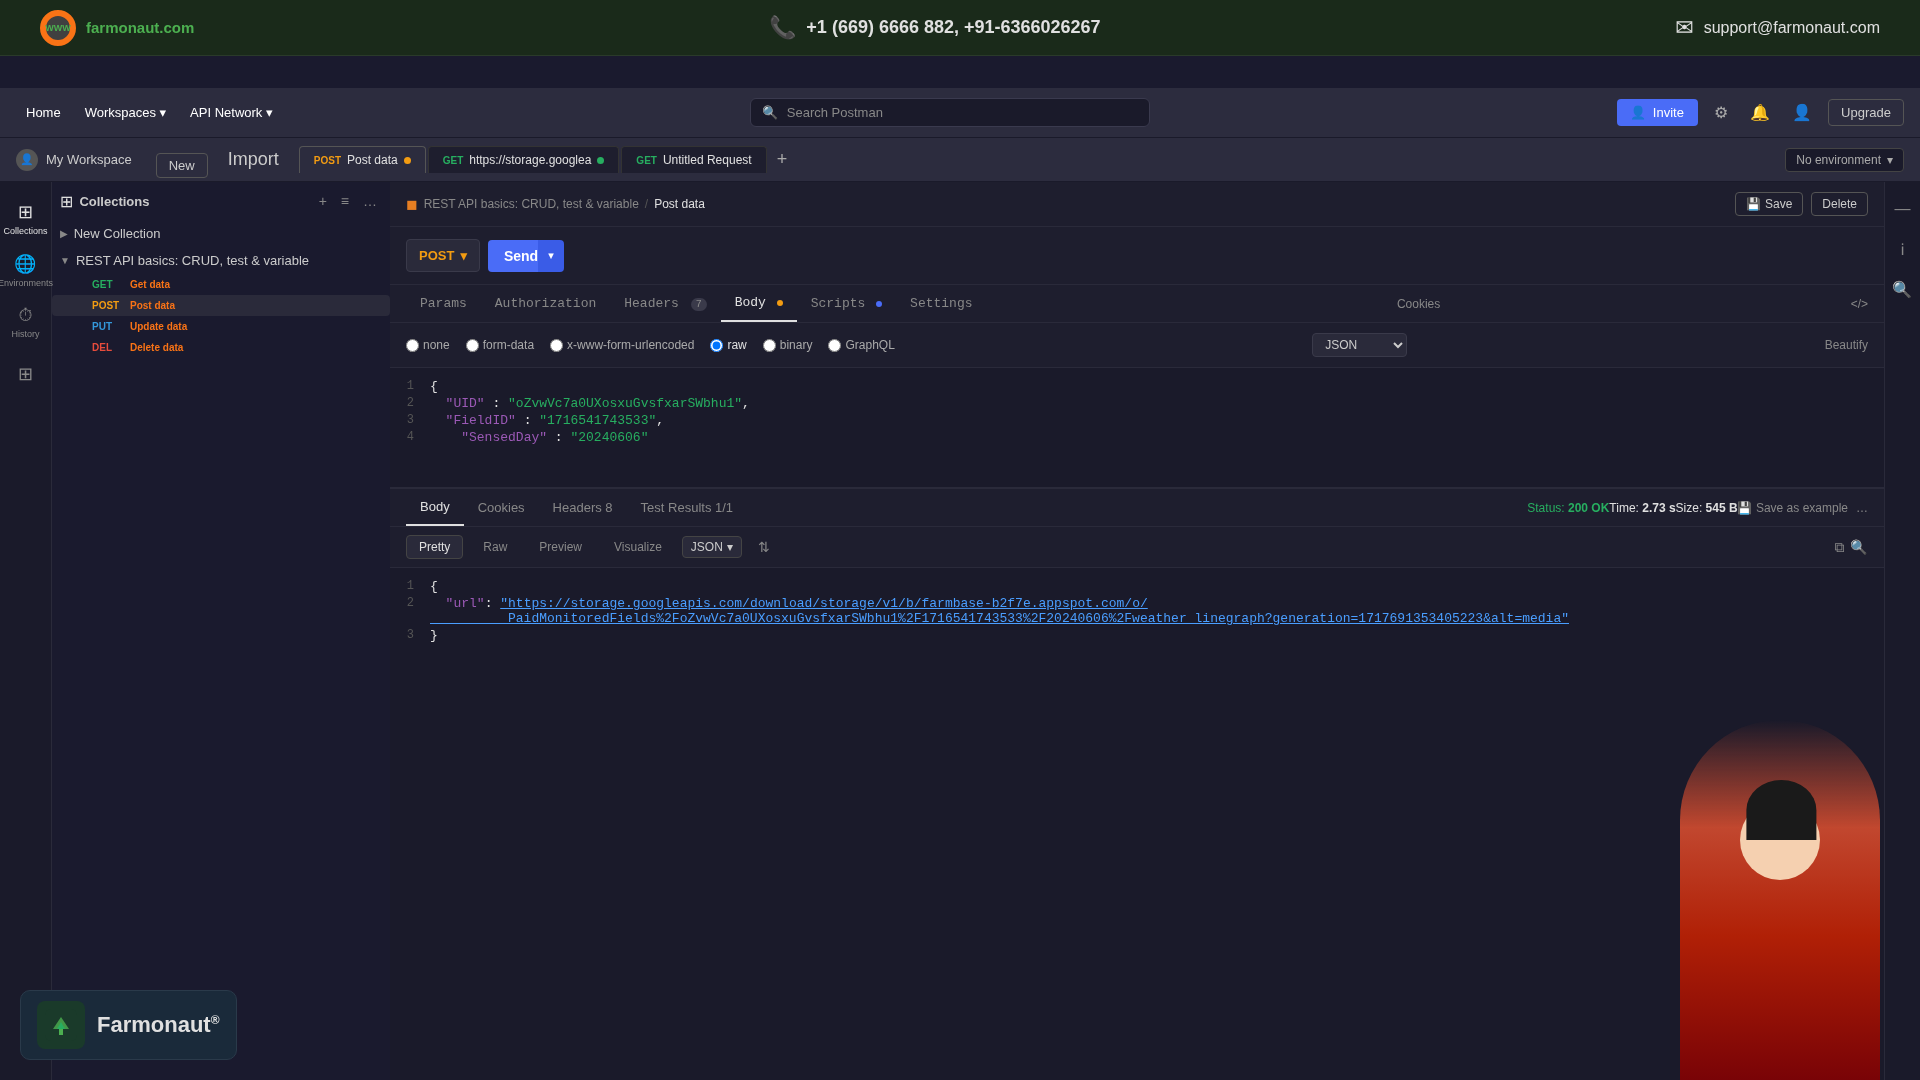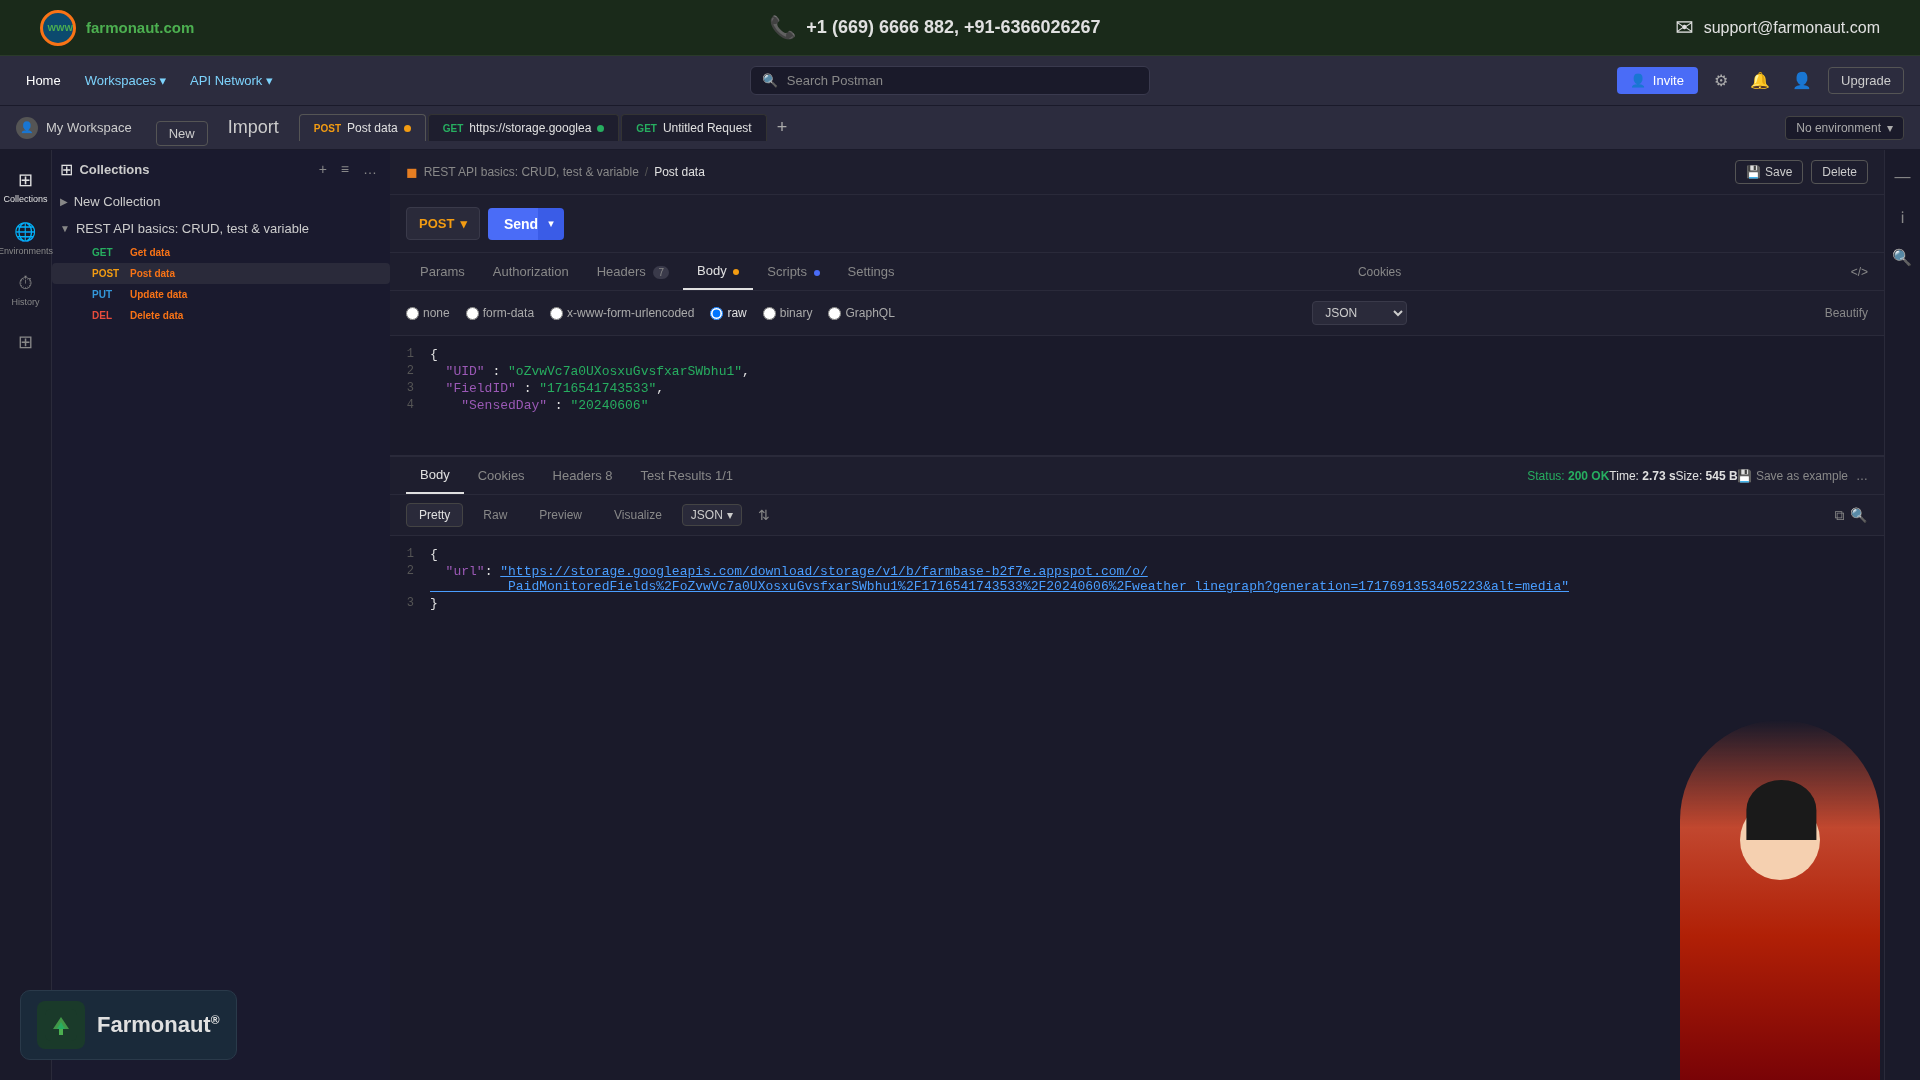--- a/index.html
+++ b/index.html
@@ -5,32 +5,32 @@
     * { margin: 0; padding: 0; box-sizing: border-box; }
     body { font-family: -apple-system, BlinkMacSystemFont, 'Segoe UI', sans-serif; background: #1a1a2e; color: #e0e0e0; width: 1920px; height: 1080px; overflow: hidden; font-size: 13px; }
 
     
     .top-banner {
       background: #1a2a1a;
       display: flex; align-items: center; justify-content: space-between;
       padding: 8px 40px; height: 56px; border-bottom: 1px solid #2a3a2a;
     }
     .banner-logo { display: flex; align-items: center; gap: 10px; color: #4caf50; font-weight: bold; font-size: 15px; }
-    .banner-logo .www-icon { width: 36px; height: 36px; border-radius: 50%; background: #0c4a6e; border: 3px solid #f97316; display: flex; align-items: center; justify-content: flex-end; font-size: 9px; color: #4caf50; font-weight: bold; }
+    .banner-logo .www-icon { width: 36px; height: 36px; border-radius: 50%; background: #404040; border: 6px solid #f97316; display: flex; align-items: center; justify-content: center; font-size: 9px; color: #4caf50; font-weight: bold; }
     .banner-phone { display: flex; align-items: center; gap: 10px; font-size: 18px; font-weight: bold; color: #e0e0e0; }
     .banner-phone .phone-icon { font-size: 22px; }
     .banner-email { display: flex; align-items: center; gap: 10px; font-size: 16px; color: #e0e0e0; }
     .banner-email .mail-icon { font-size: 22px; }
 
     
     .app-bar {
-      background: #2c2c3e; height: 50px; display: flex; align-items: center; padding: 0 16px; gap: 8px; border-bottom: 1px solid #1a1a2a;
+      background: #2c2c3e; height: 50px; display: flex; align-items: center; padding: 0 16px; gap: 8px; border-bottom: 1px solid #1a1a2a; margin-top: 32px;
     }
     .app-bar-nav { display: flex; align-items: center; gap: 4px; }
-    .app-bar-nav-item { color: #7dd3fc; padding: 6px 10px; border-radius: 4px; cursor: pointer; font-size: 13px; }
+    .app-bar-nav-item { color: #ffffff; padding: 6px 10px; border-radius: 4px; cursor: pointer; font-size: 13px; }
     .app-bar-nav-item.active { color: #fff; }
     .app-bar-search { flex: 1; max-width: 400px; margin: 0 auto; }
     .search-box { background: #1a1a2a; border: 1px solid #3a3a4e; border-radius: 6px; display: flex; align-items: center; padding: 6px 12px; gap: 8px; color: #888; cursor: pointer; }
     .search-box span { font-size: 13px; color: #888; }
     .app-bar-right { display: flex; align-items: center; gap: 10px; }
     .invite-btn { background: #4a6cf7; color: white; border: none; padding: 6px 14px; border-radius: 4px; cursor: pointer; font-size: 13px; display: flex; align-items: center; gap: 6px; }
     .icon-btn { background: none; border: none; color: #aaa; cursor: pointer; padding: 6px; border-radius: 4px; font-size: 16px; }
     .upgrade-btn { background: none; border: 1px solid #555; color: #ccc; padding: 5px 12px; border-radius: 4px; cursor: pointer; font-size: 13px; }
 
     
@@ -91,21 +91,21 @@
     
     .url-bar { display: flex; align-items: center; gap: 8px; padding: 12px 16px; border-bottom: 1px solid #2a2a3a; }
     .method-select { background: #2a2a3a; border: 1px solid #3a3a4a; color: #f39c12; padding: 8px 12px; border-radius: 4px; font-size: 13px; font-weight: bold; cursor: pointer; display: flex; align-items: center; gap: 6px; }
     .url-input { flex: 1; background: #2a2a3a; border: 1px solid #3a3a4a; color: #e0e0e0; padding: 8px 12px; border-radius: 4px; font-size: 13px; }
     .send-btn { background: #4a6cf7; color: white; border: none; padding: 8px 0 8px 16px; border-radius: 4px 0 0 4px; font-size: 14px; font-weight: bold; cursor: pointer; }
     .send-dropdown { background: #3a5ce7; color: white; border: none; padding: 8px 10px; border-radius: 0 4px 4px 0; cursor: pointer; font-size: 11px; }
     .send-group { display: flex; }
 
     
     .request-tabs { display: flex; align-items: center; padding: 0 16px; border-bottom: 1px solid #2a2a3a; gap: 0; }
-    .req-tab { padding: 10px 14px; cursor: pointer; font-size: 13px; color: #888; position: relative; }
+    .req-tab { padding: 10px 14px; cursor: pointer; font-size: 13px; color: #888; position: relative; font-family: Liberation Mono, monospace; }
     .req-tab.active { color: #e0e0e0; border-bottom: 2px solid #e0e0e0; }
     .req-tab .tab-badge { font-size: 10px; background: #3a3a4a; padding: 1px 5px; border-radius: 8px; margin-left: 4px; }
     .req-tab .dot-indicator { display: inline-block; width: 6px; height: 6px; border-radius: 50%; background: #f39c12; margin-left: 3px; vertical-align: middle; }
     .req-tab .dot-indicator.blue { background: #4a6cf7; }
     .beautify-btn { margin-left: auto; background: none; border: none; color: #888; font-size: 12px; cursor: pointer; }
 
     
     .body-options { display: flex; align-items: center; gap: 16px; padding: 10px 16px; border-bottom: 1px solid #2a2a3a; }
     .radio-group { display: flex; align-items: center; gap: 4px; }
     .radio-group input[type=radio] { cursor: pointer; }

